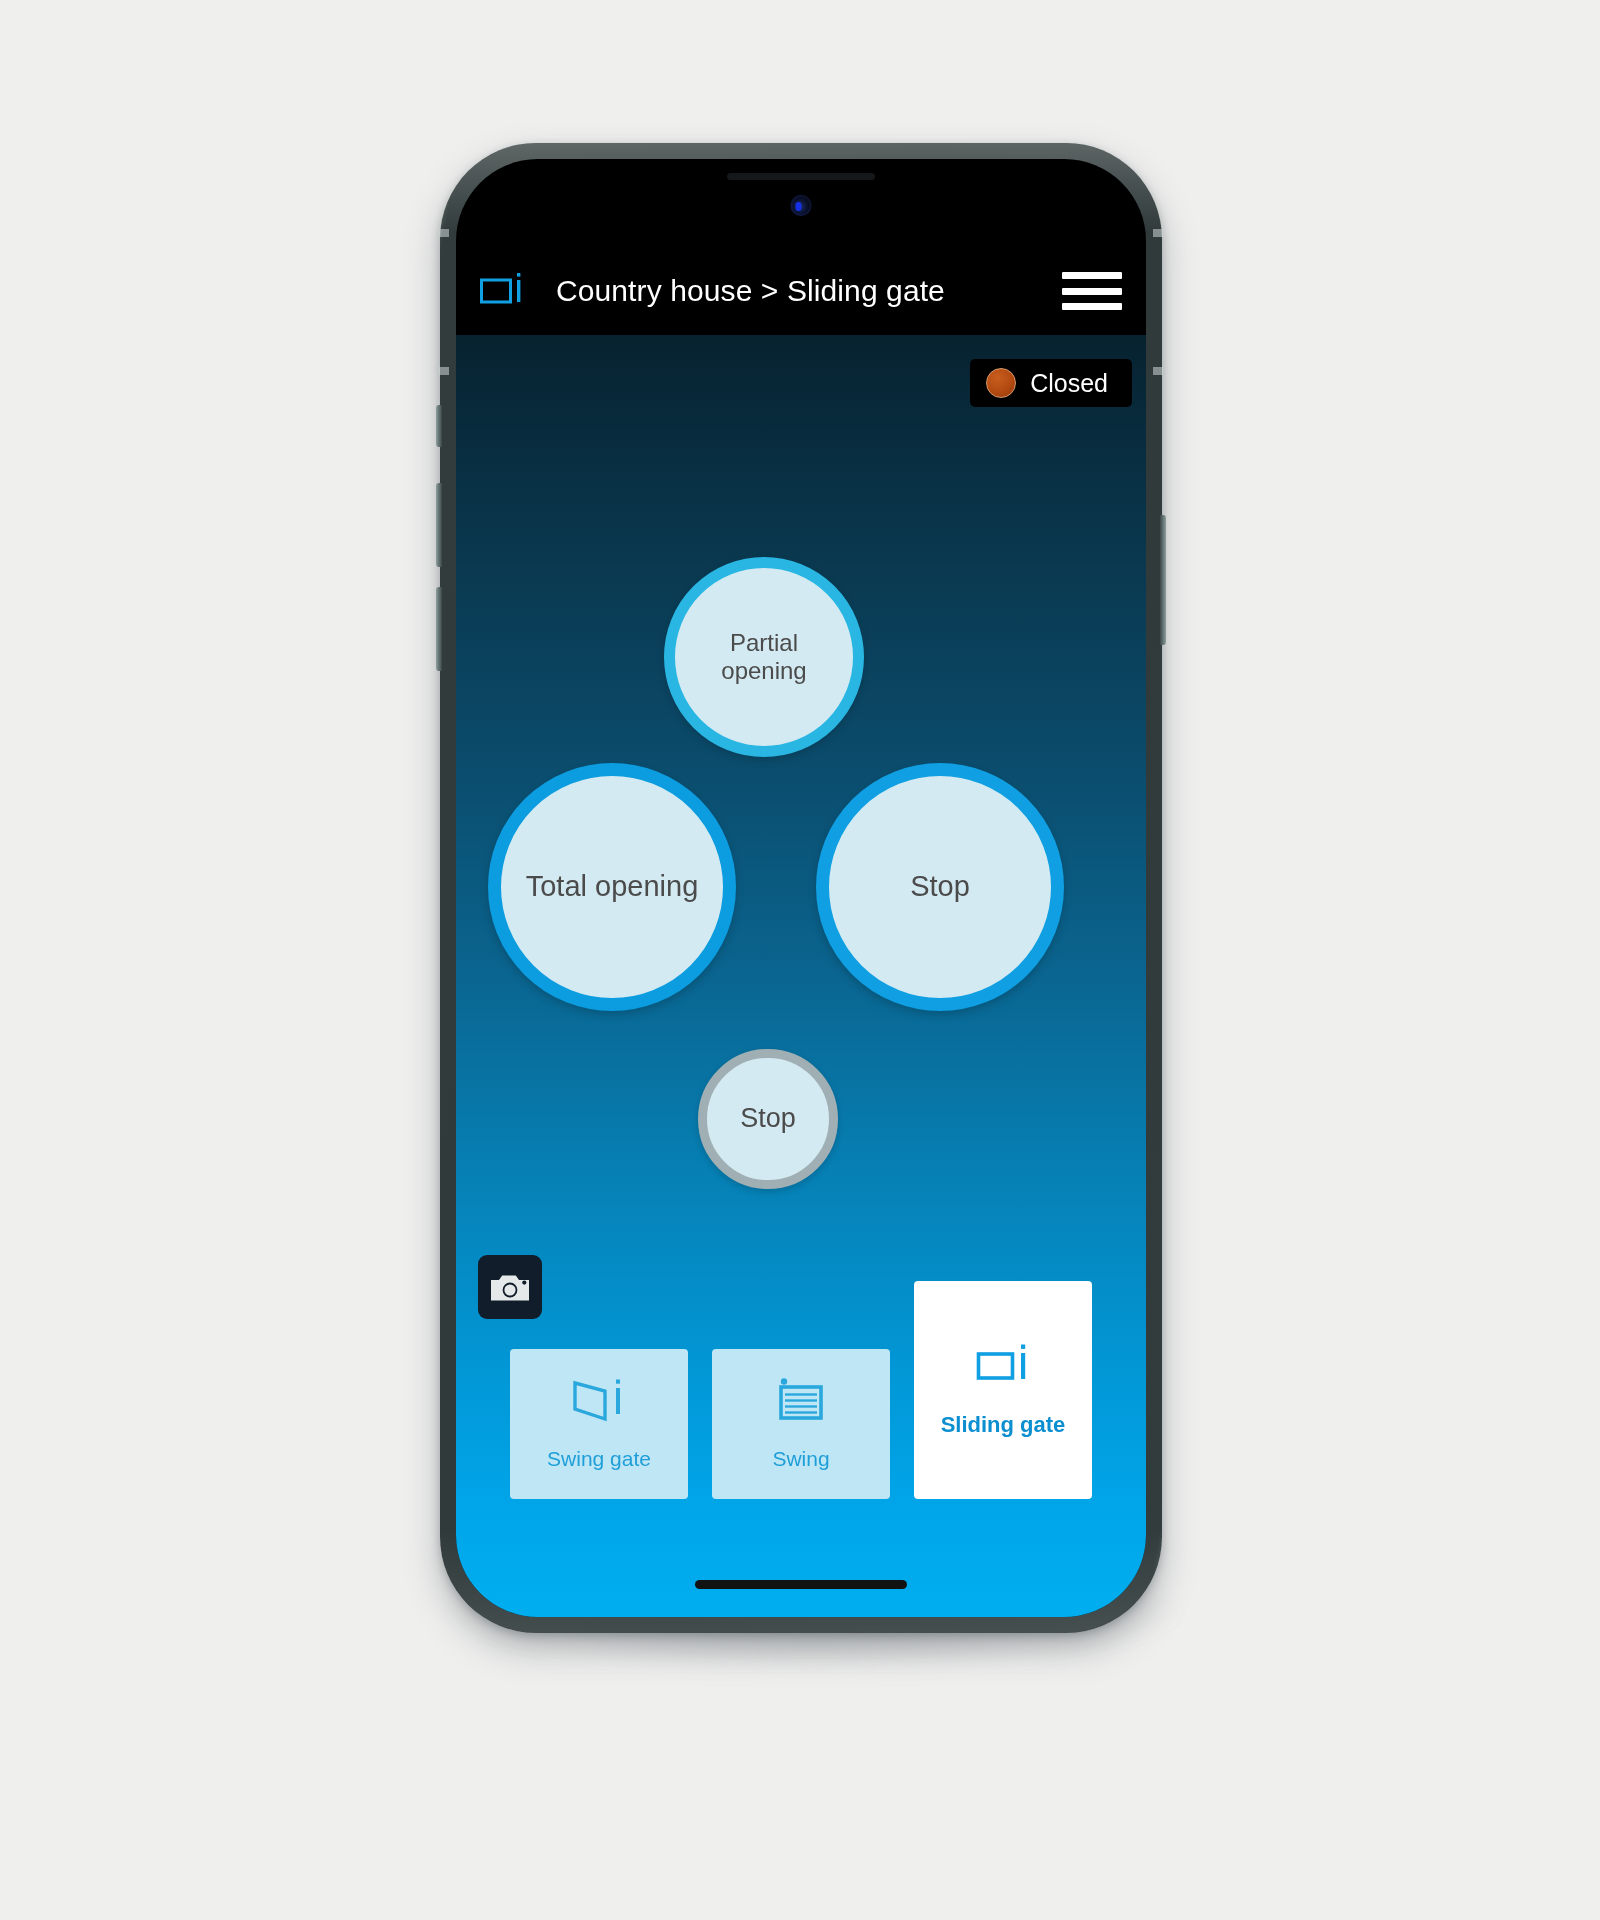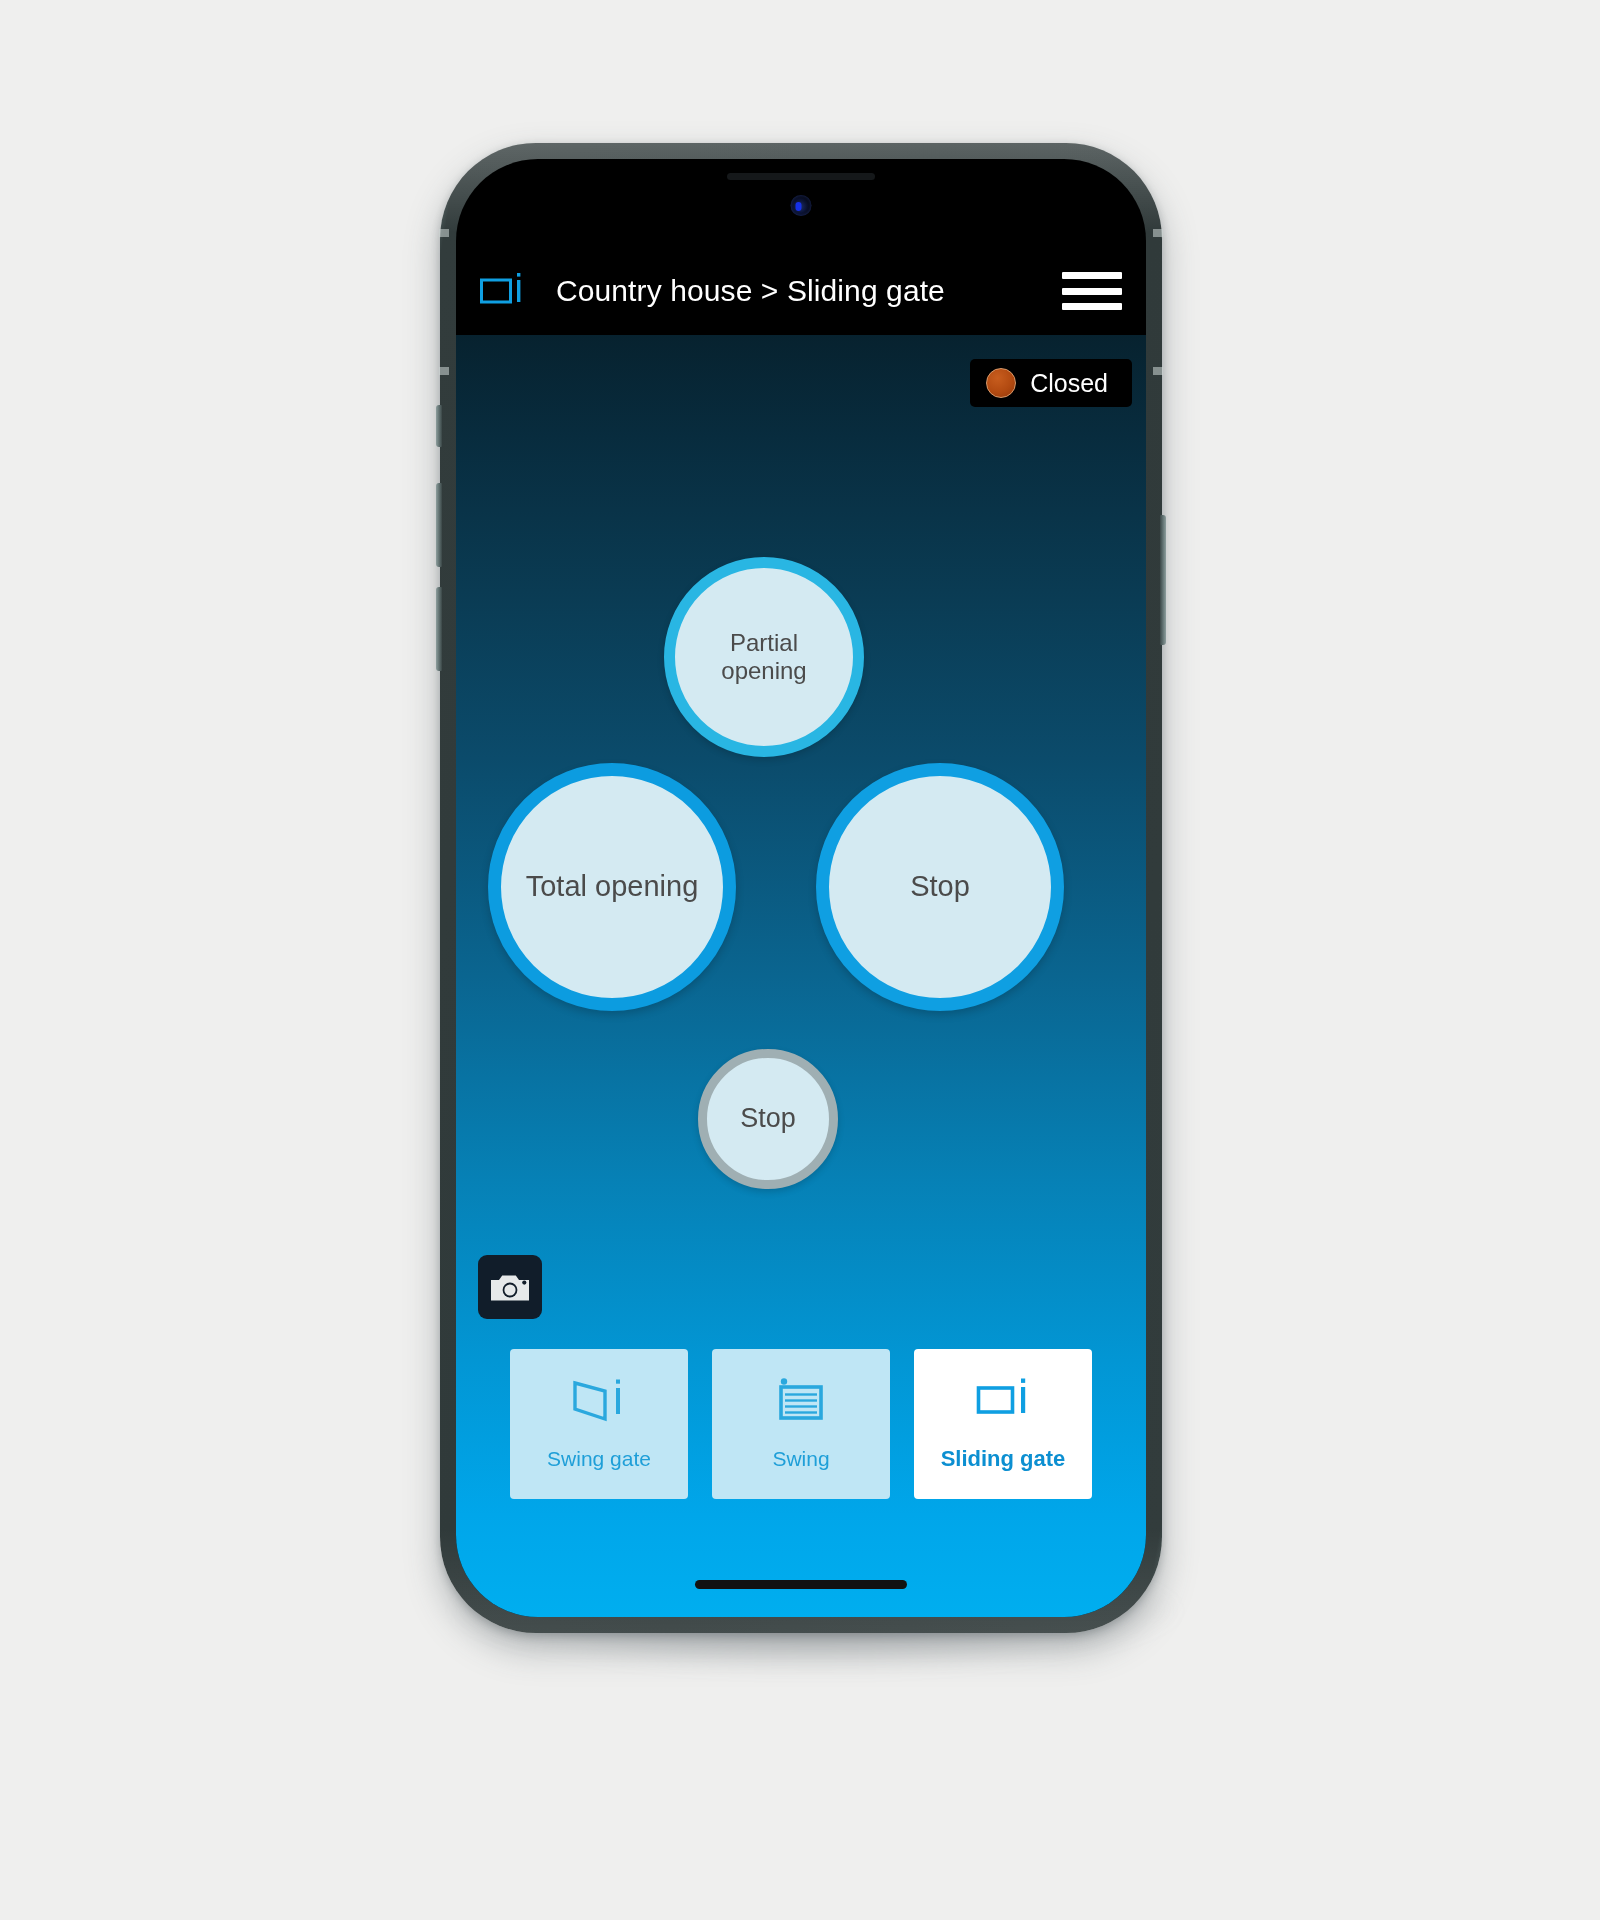--- a/index.html
+++ b/index.html
@@ -274,21 +274,21 @@
     justify-content: center;
     gap: 22px;
     cursor: pointer;
   }
   .tab .tab-label {
     color: #1f9fd8;
     font-size: 21px;
     white-space: nowrap;
   }
   .tab.active {
-    height: 150px;
+    height: 218px;
     background: #ffffff;
   }
   .tab.active .tab-label {
     color: #0c8fd1;
     font-weight: bold;
     font-size: 22px;
   }
   .tab-icon { height: 48px; display: block; }
 
   

